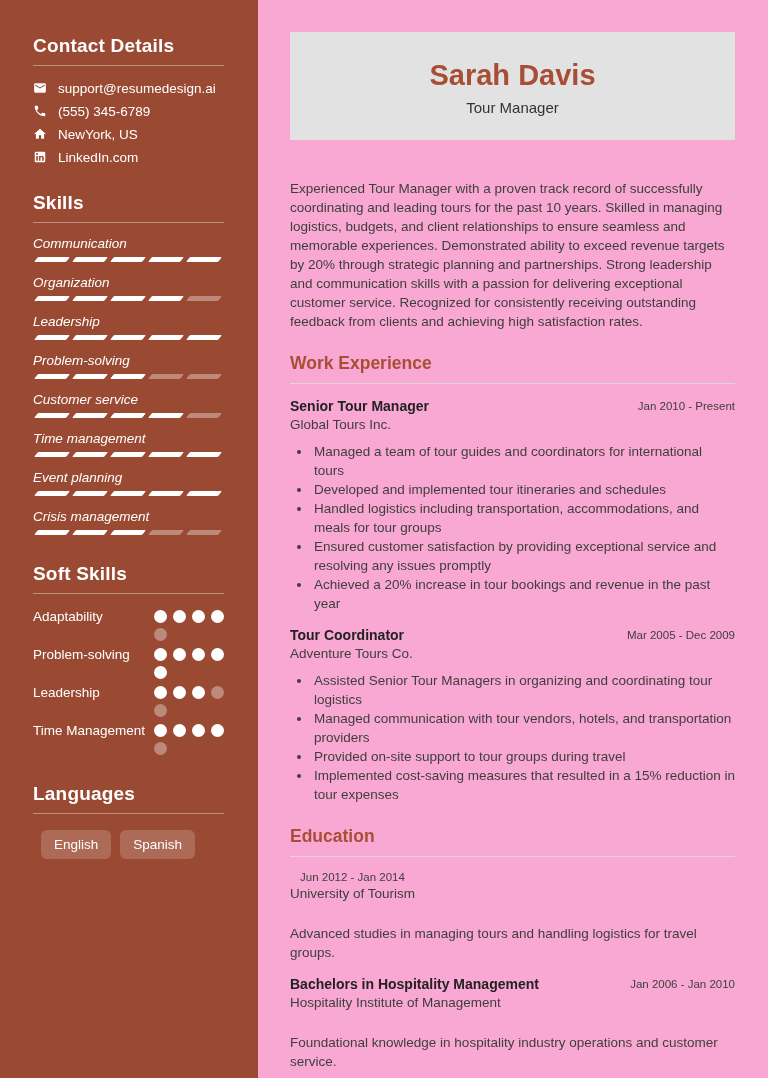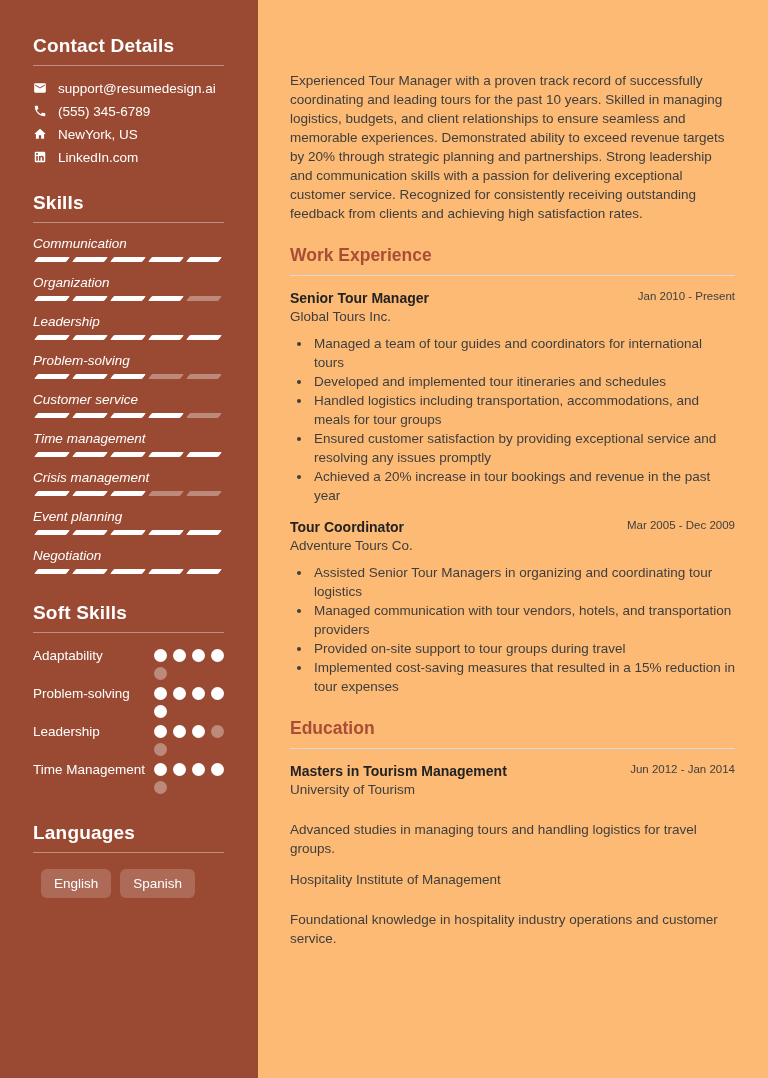--- a/index.html
+++ b/index.html
@@ -1,19 +1,19 @@
 <!DOCTYPE html>
 <html><head>
 <meta charset="utf-8">
 <style>
   * { margin:0; padding:0; box-sizing:border-box; }
   html,body { background:#ffffff; }
   body { font-family:"Liberation Sans", sans-serif; }
   .page {
-    width:768px; height:1078px; display:flex; background:#fdba74;
+    width:768px; height:1078px; display:flex; background:#f9a8d4;
     overflow:hidden; position:relative;
   }
 
   
   .sidebar {
     width:258px; min-width:258px; height:100%;
     background:#9A4A33; color:#ffffff;
     padding:35px 34px 20px 33px;
   }
   .side-section { margin-bottom:28px; }
@@ -51,21 +51,21 @@
   .name { color:#A94E36; font-size:29px; font-weight:bold; line-height:32px; }
   .role { font-size:15px; color:#333333; margin-top:8px; }
 
   .summary { margin-top:39px; font-size:13.5px; line-height:19px; }
 
   .section { margin-top:22px; }
   .section-title { color:#A94E36; font-size:17.5px; font-weight:bold; }
   .section-divider { border:none; border-top:1px solid #D9D9D9; margin-top:9px; }
 
   .job, .degree { margin-top:14px; }
-  .head-row { display:flex; justify-content:space-between; align-items:flex-start; }
+  .head-row { display:flex; justify-content:space-between; align-items:center; }
   .item-title { font-size:14px; font-weight:bold; color:#222222; }
   .item-dates { font-size:11.5px; color:#3E3E3E; white-space:nowrap; padding-left:10px; }
   .item-sub { font-size:13.5px; margin-top:3px; }
   ul.bullets { margin-top:10px; padding-left:22px; }
   ul.bullets li { font-size:13.5px; line-height:19px; padding-left:2px; }
   .degree-desc { margin-top:23px; font-size:13.5px; line-height:19px; }
 </style>
 </head>
 <body>
 
@@ -177,52 +177,42 @@
             <div class="bar">
               <span class="seg filled"></span>
               <span class="seg filled"></span>
               <span class="seg filled"></span>
               <span class="seg filled"></span>
               <span class="seg filled"></span>
             </div>
           </div>
 
           <div class="skill-item">
+            <div class="skill-name">Event planning</div>
+            <div class="bar">
+              <span class="seg filled"></span>
+              <span class="seg filled"></span>
+              <span class="seg filled"></span>
+              <span class="seg filled"></span>
+              <span class="seg filled"></span>
+            </div>
+          </div>
+
+          <div class="skill-item">
             <div class="skill-name">Crisis management</div>
             <div class="bar">
               <span class="seg filled"></span>
               <span class="seg filled"></span>
               <span class="seg filled"></span>
               <span class="seg unfilled"></span>
               <span class="seg unfilled"></span>
             </div>
           </div>
 
-          <div class="skill-item">
-            <div class="skill-name">Event planning</div>
-            <div class="bar">
-              <span class="seg filled"></span>
-              <span class="seg filled"></span>
-              <span class="seg filled"></span>
-              <span class="seg filled"></span>
-              <span class="seg filled"></span>
-            </div>
-          </div>
-
-
-          <div class="skill-item">
-            <div class="skill-name">Negotiation</div>
-            <div class="bar">
-              <span class="seg filled"></span>
-              <span class="seg filled"></span>
-              <span class="seg filled"></span>
-              <span class="seg filled"></span>
-              <span class="seg filled"></span>
-            </div>
-          </div>
+
         </div>
     </section>
 
     <section class="side-section">
       <div class="side-title">Soft Skills</div>
       <hr class="side-divider">
       <div class="soft-list">
 
           <div class="soft-row">
             <span class="soft-label">Adaptability</span>
@@ -278,20 +268,24 @@
           <span class="pill">English</span>
 
           <span class="pill">Spanish</span>
         </div>
     </section>
 
   </aside>
 
   <main class="main">
 
+    <div class="header-box">
+      <div class="name">Sarah Davis</div>
+      <div class="role">Tour Manager</div>
+    </div>
 
     <p class="summary">Experienced Tour Manager with a proven track record of successfully coordinating and leading tours for the past 10 years. Skilled in managing logistics, budgets, and client relationships to ensure seamless and memorable experiences. Demonstrated ability to exceed revenue targets by 20% through strategic planning and partnerships. Strong leadership and communication skills with a passion for delivering exceptional customer service. Recognized for consistently receiving outstanding feedback from clients and achieving high satisfaction rates.</p>
 
     <section class="section">
       <div class="section-title">Work Experience</div>
       <hr class="section-divider">
 
       <div class="job">
         <div class="head-row">
           <span class="item-title">Senior Tour Manager</span>
@@ -330,27 +324,30 @@
           </ul>
       </div>
     </section>
 
     <section class="section">
       <div class="section-title">Education</div>
       <hr class="section-divider">
 
       <div class="degree">
         <div class="head-row">
-          <span class="item-title">Masters in Tourism Management</span>
           <span class="item-dates">Jun 2012 - Jan 2014</span>
         </div>
         <div class="item-sub">University of Tourism</div>
         <p class="degree-desc">Advanced studies in managing tours and handling logistics for travel groups.</p>
       </div>
 
       <div class="degree">
+        <div class="head-row">
+          <span class="item-title">Bachelors in Hospitality Management</span>
+          <span class="item-dates">Jan 2006 - Jan 2010</span>
+        </div>
         <div class="item-sub">Hospitality Institute of Management</div>
         <p class="degree-desc">Foundational knowledge in hospitality industry operations and customer service.</p>
       </div>
     </section>
 
   </main>
 </div>
 
 </body></html>

